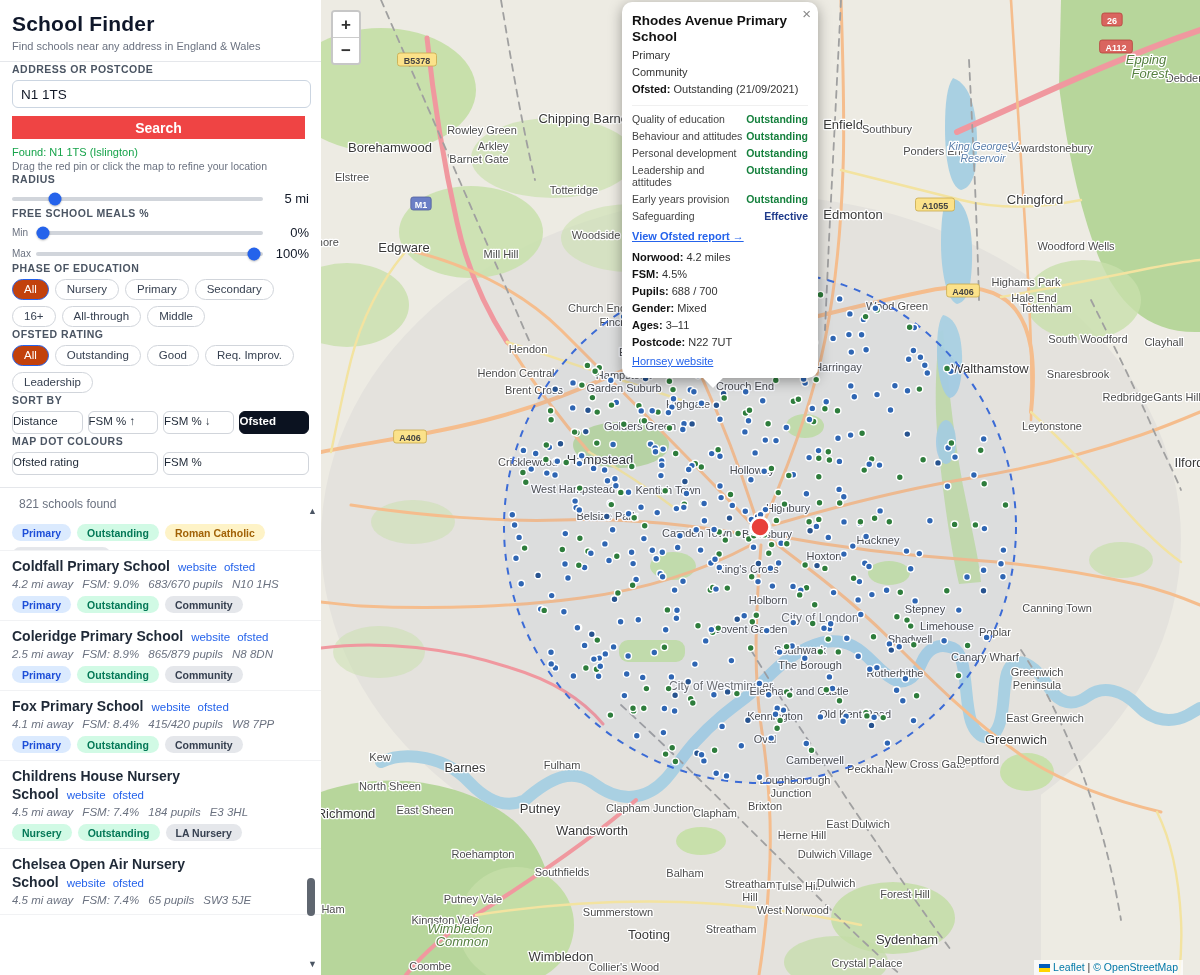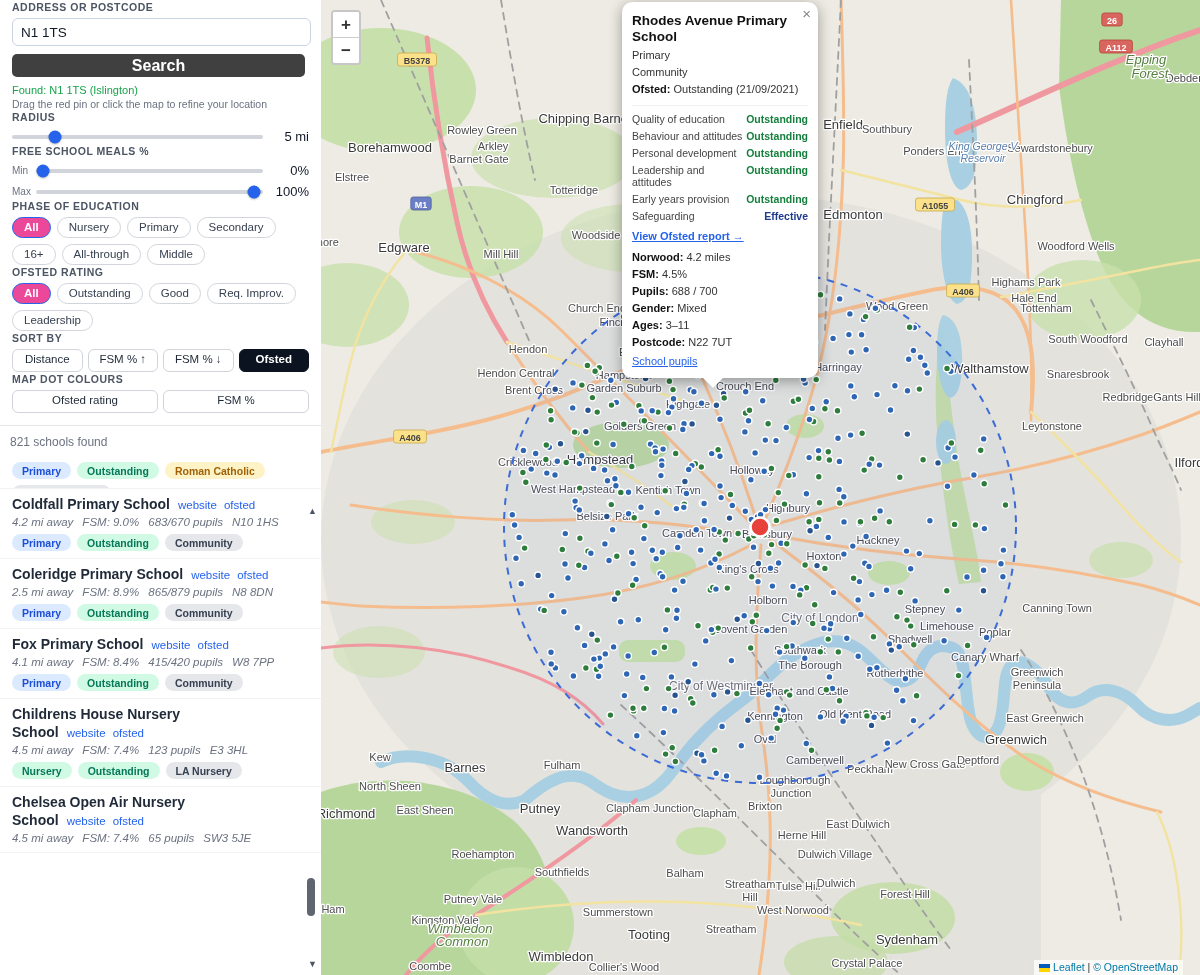--- a/index.html
+++ b/index.html
@@ -5,36 +5,36 @@
   html,body{margin:0;padding:0;background:#fff;font-family:"Liberation Sans",sans-serif;}
   #app{position:relative;width:1200px;height:975px;overflow:hidden;display:flex;background:#fff;}
 
   
   #sidebar{position:relative;width:321px;min-width:321px;height:975px;background:#fff;z-index:40;overflow:hidden;}
   #sb-header{padding:12px 12px 9px;border-bottom:1px solid #e5e7eb;}
   #sb-title{font-size:21px;font-weight:bold;color:#0f172a;letter-spacing:.2px;}
   #sb-sub{font-size:11px;color:#6b7280;margin-top:4px;}
   .sec-label{font-size:10.5px;font-weight:bold;color:#4b5563;letter-spacing:.5px;margin:1px 12px 5px;}
   #postcode-input{display:block;width:281px;margin:2px 12px 0;height:26px;border:1px solid #cbd5e1;border-radius:6px;padding:0 8px;font-size:13.5px;color:#111827;font-family:inherit;}
-  #search-btn{display:block;width:293px;margin:8px 12px 0;height:23px;background:#404040;color:#fff;border:none;border-radius:5px;font-size:16px;font-weight:bold;font-family:inherit;cursor:pointer;}
+  #search-btn{display:block;width:293px;margin:8px 12px 0;height:23px;background:#ef4444;color:#fff;border:none;border-radius:0;font-size:14px;font-weight:bold;font-family:inherit;cursor:pointer;}
   #found-text{font-size:11px;color:#16a34a;margin:7px 12px 0;}
   #hint-text{font-size:10.5px;color:#6b7280;margin:2px 12px 0;}
   .slider-row{display:flex;align-items:center;margin:6px 12px 0;height:15px;}
   .slider-row .mm{width:24px;font-size:10px;color:#6b7280;}
   .track{position:relative;flex:1;height:4px;background:#d1d5db;border-radius:2px;}
   .thumb{position:absolute;top:50%;transform:translate(-50%,-50%);width:13px;height:13px;border-radius:50%;background:#2563eb;box-shadow:0 1px 2px rgba(0,0,0,.25);}
   .sval{width:46px;text-align:right;font-size:13px;color:#111827;}
   .pills{display:flex;flex-wrap:wrap;gap:6px;margin:4px 12px 0;}
   .pill{border:1px solid #d1d5db;border-radius:999px;padding:3px 11px;font-size:11.5px;color:#374151;background:#fff;cursor:pointer;line-height:13px;}
-  .pill.active{background:#ec4899;border-color:#2563eb;color:#fff;font-weight:bold;}
+  .pill.active{background:#c2410c;border-color:#2563eb;color:#fff;font-weight:normal;}
   .btnrow{display:flex;gap:5px;margin:4px 12px 0;}
-  .sbtn{flex:1;border:1px solid #d1d5db;border-radius:6px;background:#fff;font-size:11.5px;color:#1f2937;height:21px;line-height:19px;text-align:center;cursor:pointer;}
+  .sbtn{flex:1;border:1px solid #d1d5db;border-radius:6px;background:#fff;font-size:11.5px;color:#1f2937;height:21px;line-height:19px;text-align:left;cursor:pointer;}
   .sbtn.dark{background:#0b1220;color:#fff;border-color:#0b1220;font-weight:bold;}
   .divider{height:1px;background:#e5e7eb;margin-top:12px;}
-  #count-text{font-size:12px;color:#6b7280;padding:9px 10px 5px;}
+  #count-text{font-size:12px;color:#6b7280;padding:9px 19px 5px;}
   #results{position:relative;}
   .card{padding:6px 12px 7px;border-bottom:1px solid #f1f2f4;cursor:pointer;}
   .card.partial{padding-top:3px;height:24px;overflow:hidden;}
   .sname{font-size:14px;font-weight:bold;color:#1f2937;line-height:17px;}
   .lnks{font-size:11.5px;color:#2563eb;margin-left:8px;white-space:nowrap;}
   .lnk{margin-right:7px;cursor:pointer;}
   .meta{font-size:11.5px;color:#6b7280;margin-top:3px;line-height:13px;}
   .meta span{margin-right:9px;font-style:italic;}
   .brow{margin-top:5px;display:flex;gap:6px;flex-wrap:wrap;}
   .badge{font-size:10.5px;padding:2.5px 10px;border-radius:999px;font-weight:bold;line-height:12px;}
@@ -80,20 +80,24 @@
   #attribution{position:absolute;right:17px;bottom:0;z-index:60;background:rgba(255,255,255,.75);font-size:10.5px;color:#333;padding:1px 5px 2px;white-space:nowrap;}
   #attribution .alink{color:#0078a8;cursor:pointer;}
   #ua-flag{display:inline-block;width:11px;height:8px;vertical-align:middle;margin-right:3px;background:linear-gradient(#005bbb 50%,#ffd500 50%);}
 </style>
 </head>
 <body>
 
 <div id="app">
 
   <div id="sidebar">
+    <div id="sb-header">
+      <div id="sb-title">School Finder</div>
+      <div id="sb-sub">Find schools near any address in England &amp; Wales</div>
+    </div>
 
     <div class="sec-label">ADDRESS OR POSTCODE</div>
     <input id="postcode-input" value="N1 1TS" style="">
     <button id="search-btn">Search</button>
     <div id="found-text">Found: N1 1TS (Islington)</div>
     <div id="hint-text">Drag the red pin or click the map to refine your location</div>
 
     <div class="sec-label">RADIUS</div>
     <div class="slider-row">
       <div class="track">
@@ -185,21 +189,21 @@
           <div><span class="sname">Fox Primary School</span><span class="lnks"><span class="lnk">website</span><span class="lnk">ofsted</span></span></div>
           <div class="meta"><span>4.1 mi away</span><span>FSM: 8.4%</span><span>415/420 pupils</span><span>W8 7PP</span></div>
           <div class="brow">
             <span class="badge blue">Primary</span>
             <span class="badge green">Outstanding</span>
             <span class="badge gray">Community</span>
           </div>
         </div>
         <div class="card">
           <div><span class="sname">Childrens House Nursery School</span><span class="lnks"><span class="lnk">website</span><span class="lnk">ofsted</span></span></div>
-          <div class="meta"><span>4.5 mi away</span><span>FSM: 7.4%</span><span>123 pupils</span><span>E3 3HL</span></div>
+          <div class="meta"><span>4.5 mi away</span><span>FSM: 7.4%</span><span>184 pupils</span><span>E3 3HL</span></div>
           <div class="brow">
             <span class="badge green">Nursery</span>
             <span class="badge green">Outstanding</span>
             <span class="badge gray">LA Nursery</span>
           </div>
         </div>
         <div class="card">
           <div><span class="sname">Chelsea Open Air Nursery School</span><span class="lnks"><span class="lnk">website</span><span class="lnk">ofsted</span></span></div>
           <div class="meta"><span>4.5 mi away</span><span>FSM: 7.4%</span><span>65 pupils</span><span>SW3 5JE</span></div>
         </div>
@@ -985,20 +989,20 @@
         </div>
       <span id="pp-report">View Ofsted report →</span>
       <div id="pp-details">
           <div class="pd-row"><b>Norwood: </b>4.2 miles</div>
           <div class="pd-row"><b>FSM: </b>4.5%</div>
           <div class="pd-row"><b>Pupils: </b>688 / 700</div>
           <div class="pd-row"><b>Gender: </b>Mixed</div>
           <div class="pd-row"><b>Ages: </b>3–11</div>
           <div class="pd-row"><b>Postcode: </b>N22 7UT</div>
         </div>
-      <span id="pp-site">School pupils</span>
+      <span id="pp-site">Hornsey website</span>
     </div>
 
     <div id="attribution">
       <span id="ua-flag"></span><span class="alink">Leaflet</span> <span>|</span> <span class="alink">© OpenStreetMap</span>
     </div>
   </div>
 </div>
 
 </body></html>

